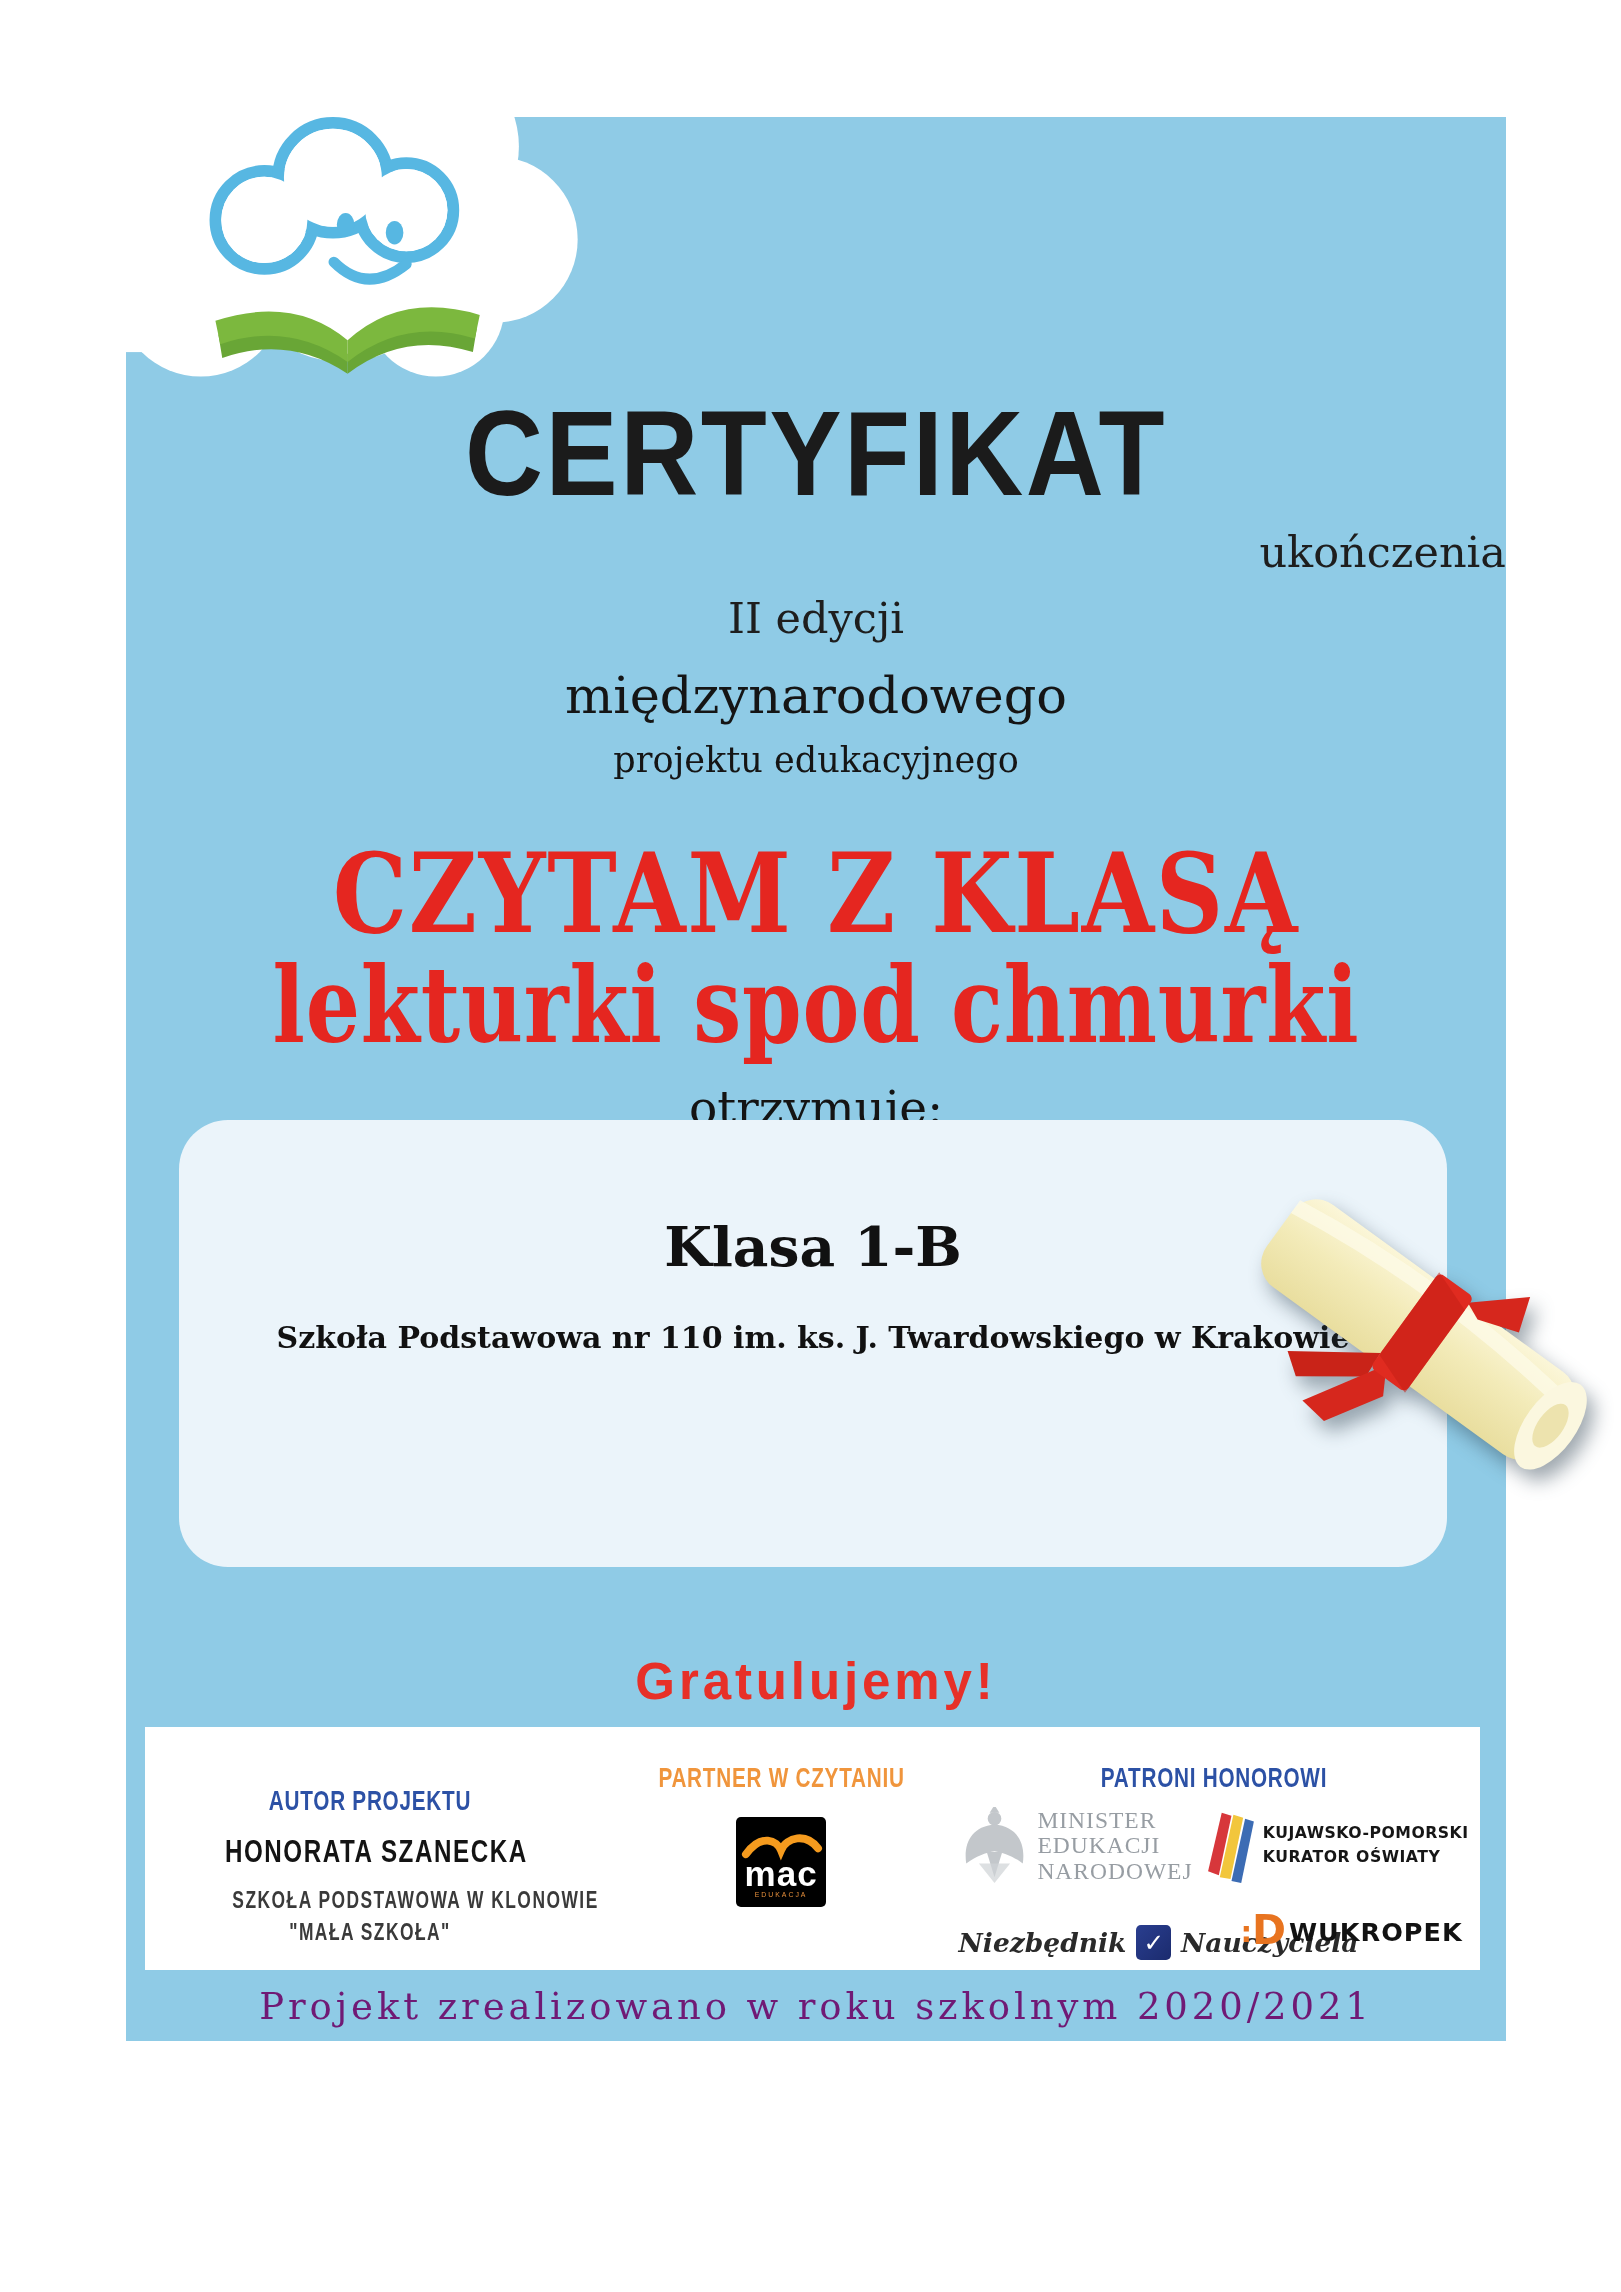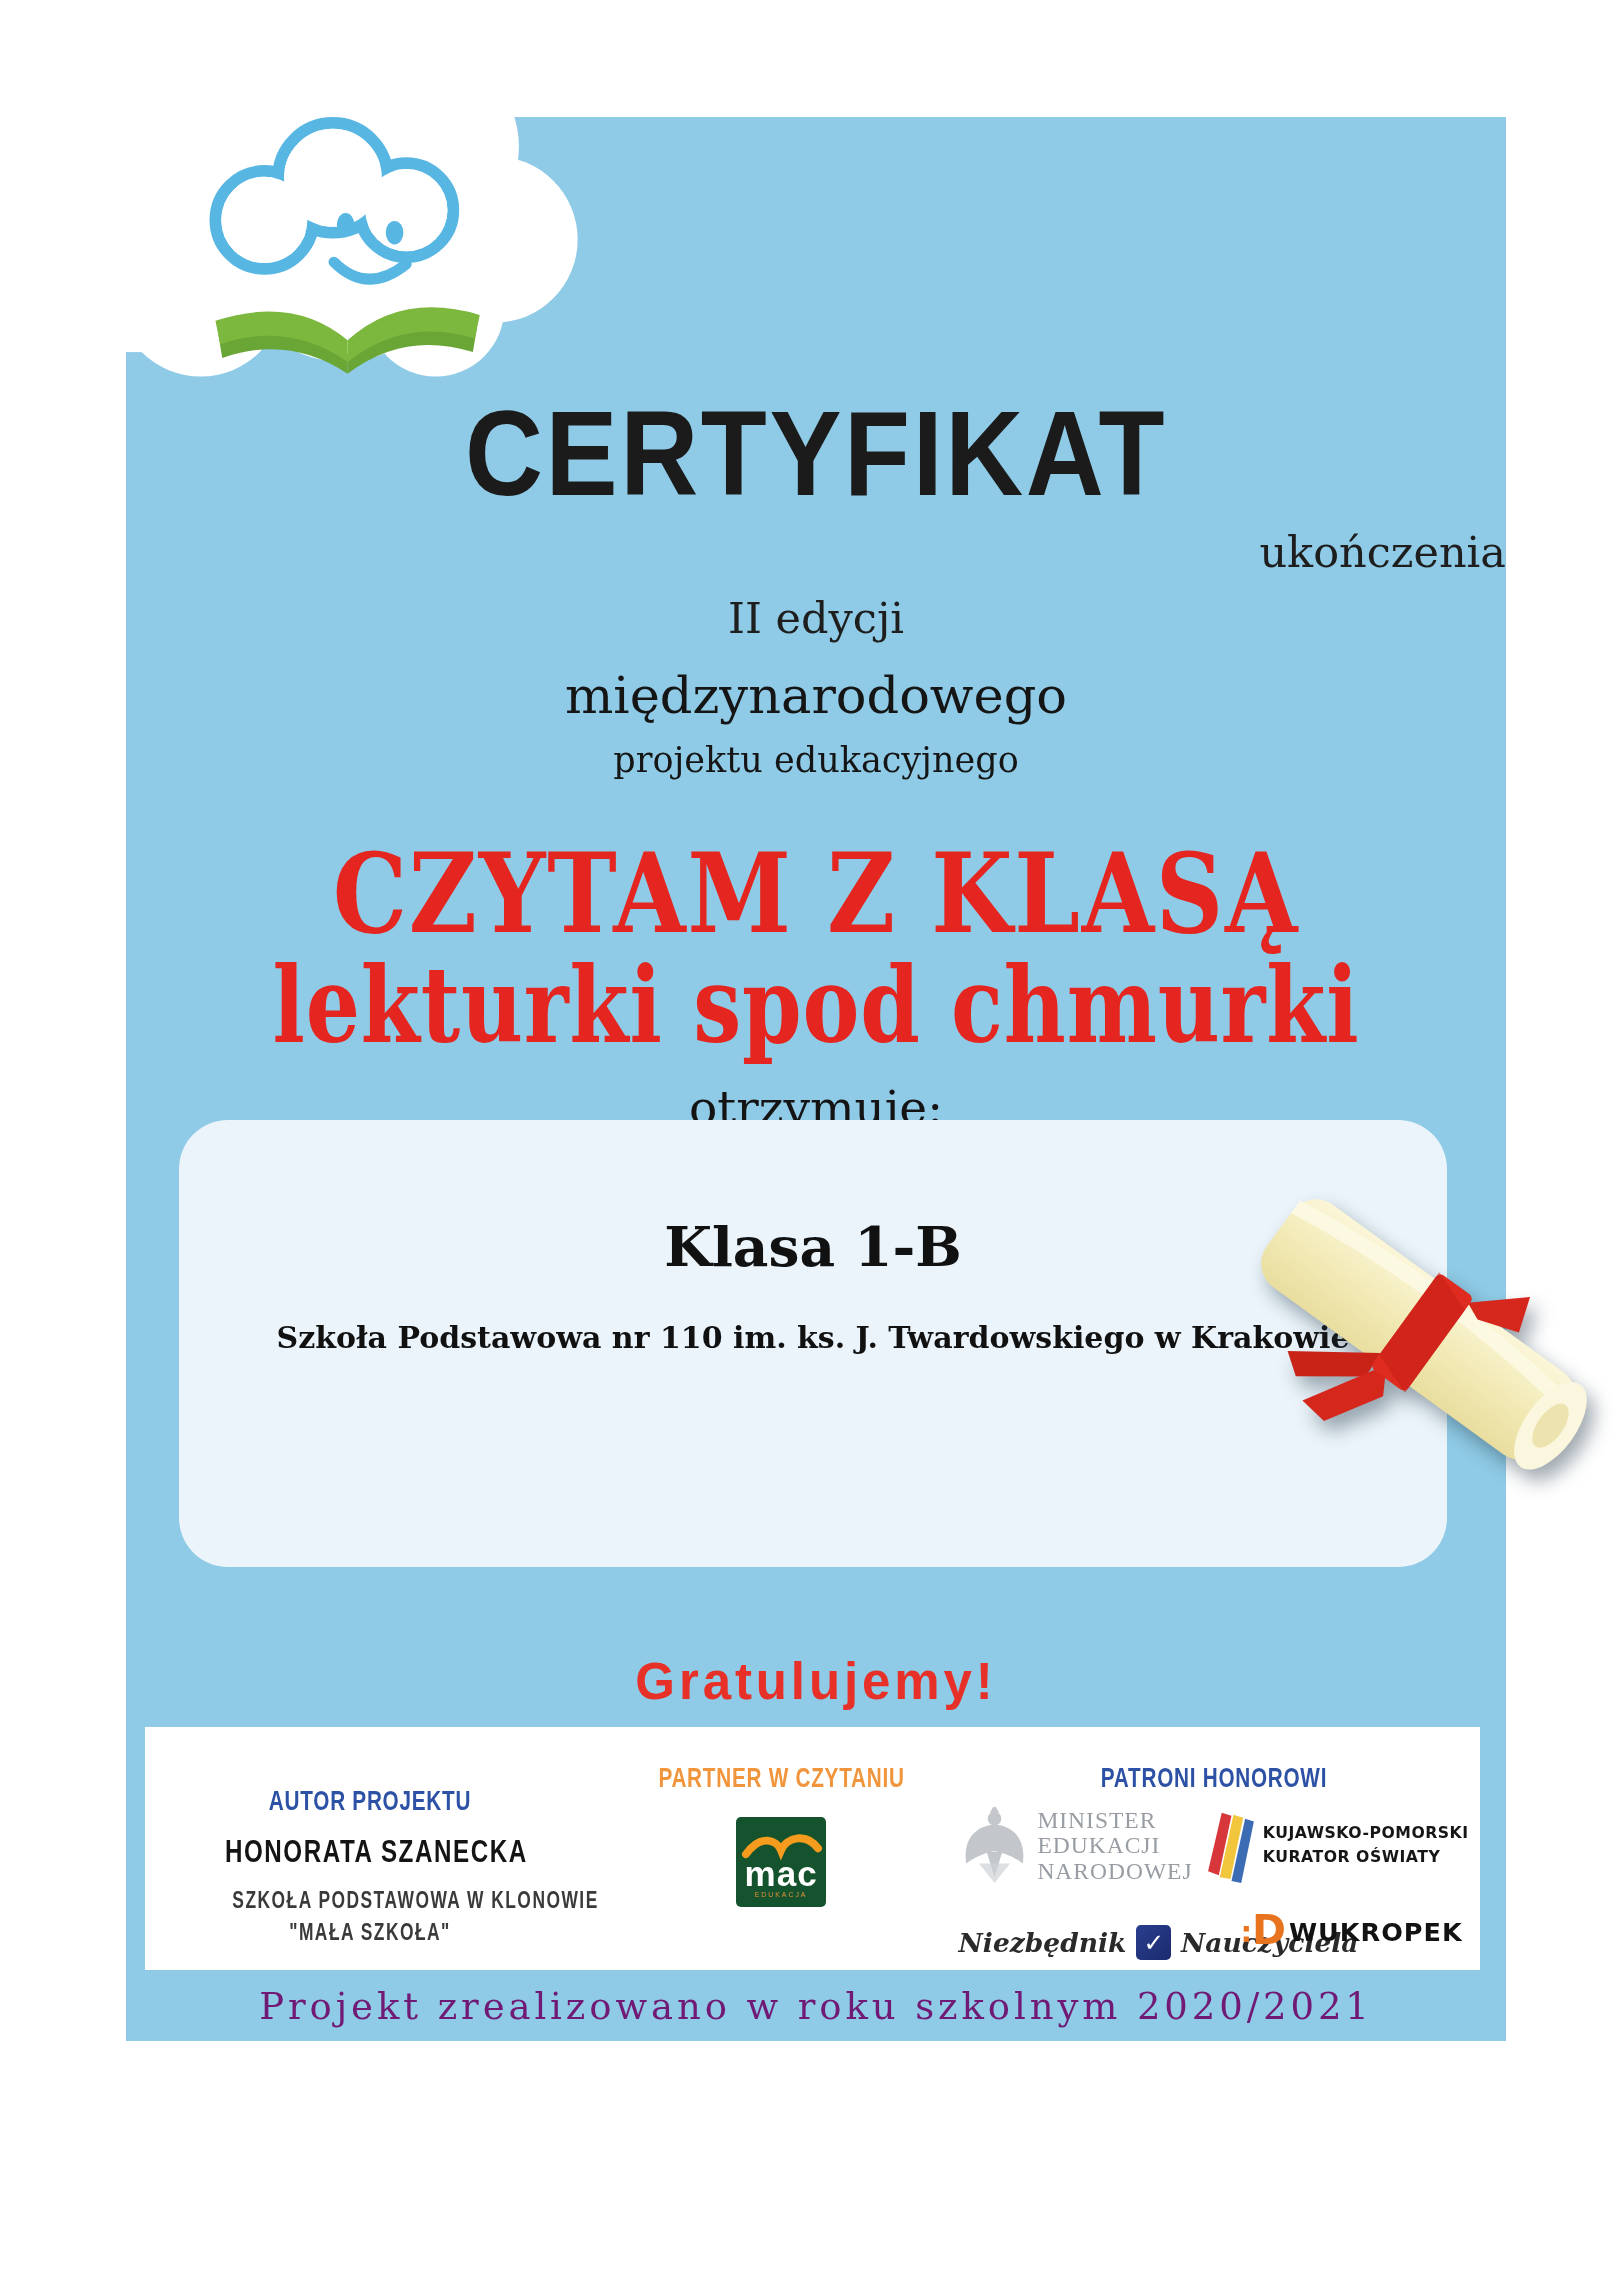--- a/index.html
+++ b/index.html
@@ -35,21 +35,21 @@
           transform:scaleX(.74);transform-origin:50% 50%;}
   .blue-head{color:#2C51A5;font-size:28px;top:35px;}
   .orange-head{color:#F0953C;font-size:28px;top:35px;}
   .author-name{position:absolute;left:0;right:0;top:84px;white-space:nowrap;font-weight:bold;font-size:31px;
                letter-spacing:2px;color:#141414;transform:scaleX(.78);}
   .author-org1{position:absolute;left:0;right:0;top:137px;white-space:nowrap;font-weight:bold;font-size:23.5px;
                letter-spacing:2px;color:#3a3a3a;transform:scaleX(.74);}
   .author-org2{position:absolute;left:0;right:0;top:169px;white-space:nowrap;font-weight:bold;font-size:23.5px;
                letter-spacing:2px;color:#3a3a3a;transform:scaleX(.74);}
   
-  .mac-logo{position:absolute;left:50%;top:90px;width:90px;height:90px;margin-left:-45px;background:#14532d;
+  .mac-logo{position:absolute;left:50%;top:90px;width:90px;height:90px;margin-left:-45px;background:#000000;
             border-radius:4.9px;}
   .mac-swoosh{position:absolute;left:0;top:7.8px;width:90px;height:39px;}
   .mac-word{position:absolute;left:0;right:0;top:39px;color:#ffffff;font-weight:bold;font-size:35px;
             letter-spacing:1px;text-align:center;line-height:35px;}
   .mac-sub{position:absolute;left:0;right:0;top:74px;color:#E8903C;font-size:6.9px;letter-spacing:2px;text-align:center;}
   
   .patron-row1{position:absolute;left:0;top:80px;width:100%;height:88px;}
   .minister{position:absolute;left:0;top:0;display:flex;align-items:center;}
   .minister-text{text-align:left;font-family:"Liberation Serif",serif;font-size:23.5px;line-height:25.5px;
                  color:#979DA3;letter-spacing:1px;margin-left:7.8px;}

